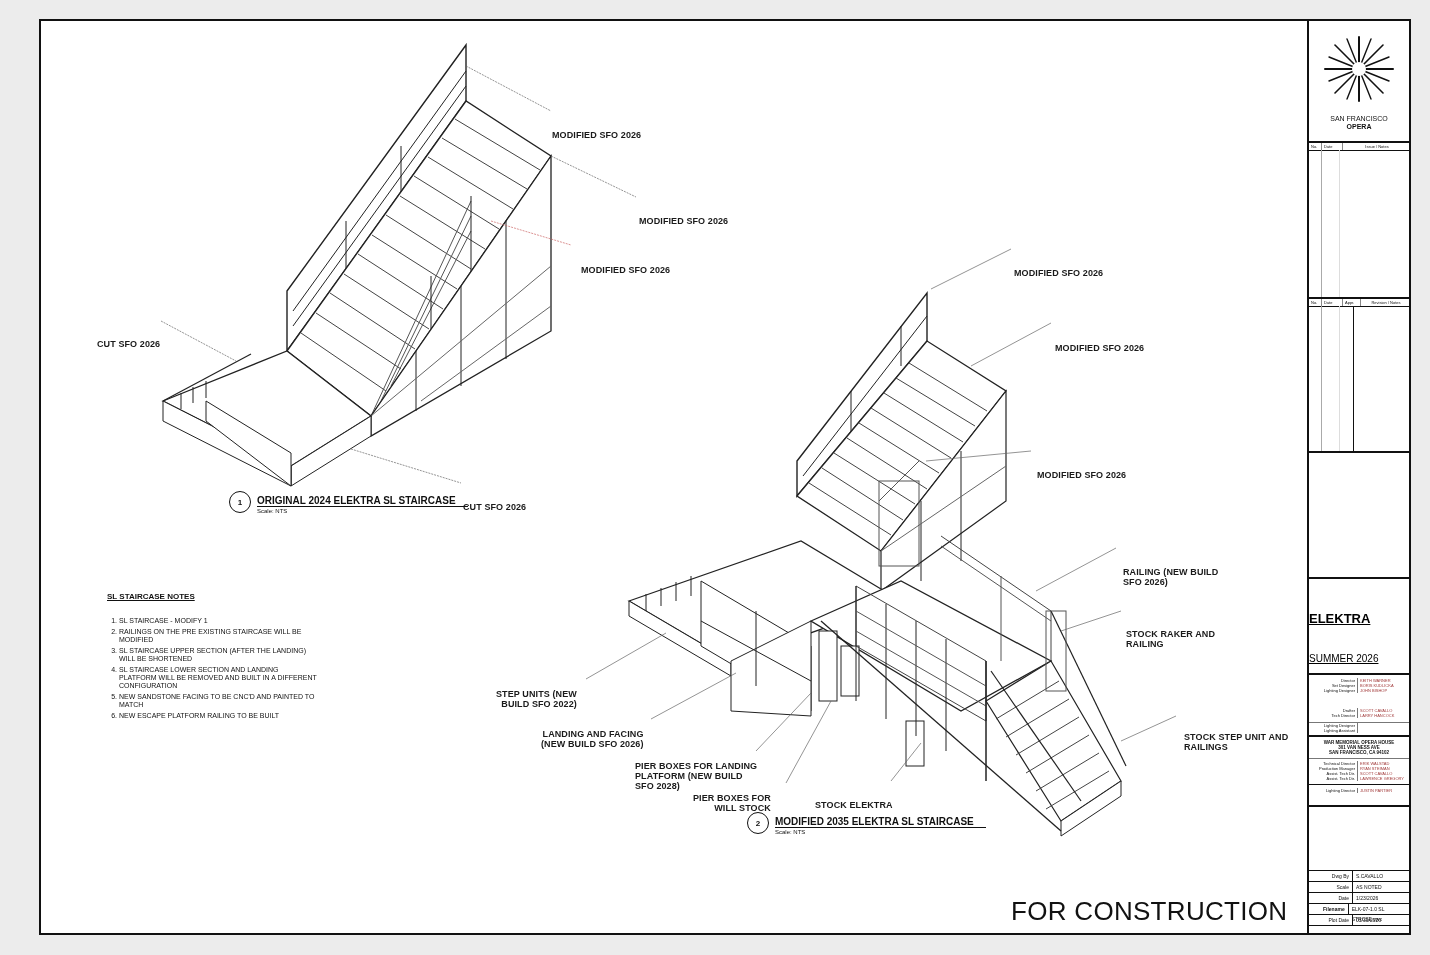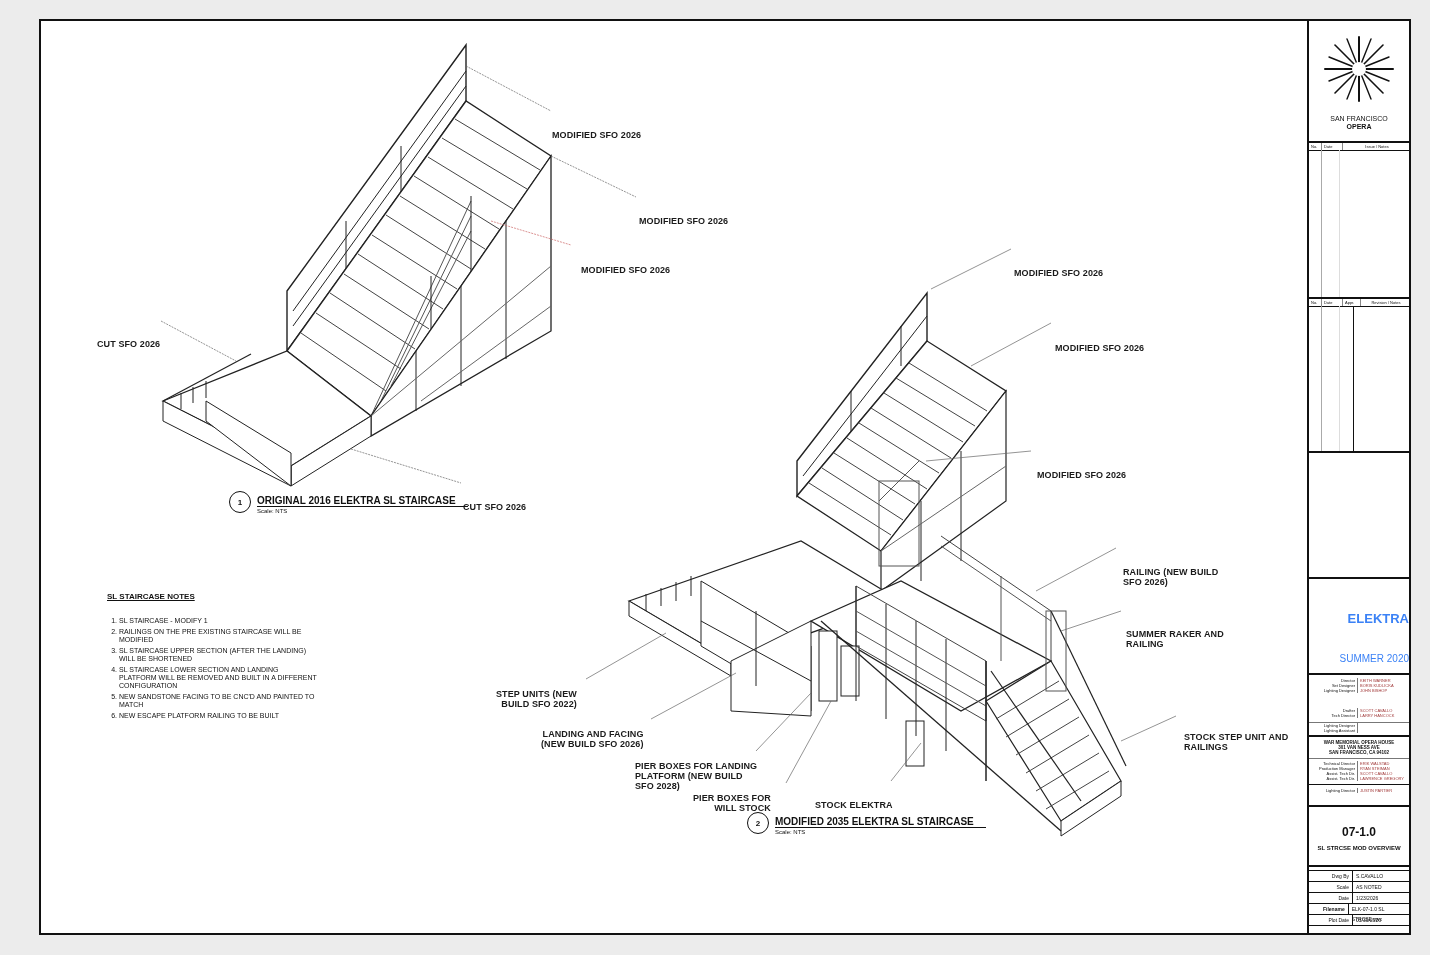--- a/index.html
+++ b/index.html
@@ -18,21 +18,21 @@
   .notes .h{font-weight:bold;text-decoration:underline;font-size:8px;margin-bottom:16px;}
   .notes ol{margin:0;padding-left:12px;}
   .notes li{margin-bottom:3px;}
   .stamp{position:absolute;left:970px;top:875px;font-size:26px;letter-spacing:0.3px;}
   
   .tb{position:absolute;left:1266px;top:0;width:102px;height:912px;border-left:2px solid #111;box-sizing:border-box;font-size:5px;}
   .tb .sec{position:absolute;left:0;width:100px;border-bottom:2px solid #111;box-sizing:border-box;}
   .logo-text{position:absolute;left:0;width:100%;text-align:center;font-size:7px;line-height:8px;}
   .hdr{display:flex;height:7px;border-bottom:1px solid #111;font-size:4px;line-height:7px;}
   .hdr span{border-right:1px solid #888;padding-left:2px;}
-  .show{position:absolute;width:100%;text-align:right;color:#3b82f6;}
+  .show{position:absolute;width:100%;text-align:left;color:#000000;text-decoration:underline;}
   .credit{display:flex;font-size:4px;line-height:5px;}
   .credit .k{width:46px;text-align:right;padding-right:2px;border-right:1px solid #777;}
   .credit .v{padding-left:2px;color:#a23a3a;}
   .meta-row{display:flex;height:10px;border-bottom:1px solid #111;font-size:5px;line-height:10px;}
   .meta-row .k{width:40px;text-align:right;padding-right:3px;border-right:1px solid #111;}
   .meta-row .v{padding-left:3px;}
 </style>
 </head>
 <body>
 
@@ -191,31 +191,31 @@
 
     <div class="lbl" style="left:511px;top:85px;">MODIFIED SFO 2026</div>
     <div class="lbl" style="left:598px;top:171px;">MODIFIED SFO 2026</div>
     <div class="lbl" style="left:540px;top:220px;">MODIFIED SFO 2026</div>
     <div class="lbl" style="left:56px;top:294px;">CUT SFO 2026</div>
     <div class="lbl" style="left:422px;top:457px;">CUT SFO 2026</div>
 
     <div class="ttl" style="left:188px;top:474px;">
       <div class="circ">1</div>
       <div class="txt">
-        <div class="name">ORIGINAL 2016 ELEKTRA SL STAIRCASE</div>
+        <div class="name">ORIGINAL 2024 ELEKTRA SL STAIRCASE</div>
         <div class="scale">Scale: NTS</div>
       </div>
     </div>
 
     <div class="lbl" style="left:973px;top:223px;">MODIFIED SFO 2026</div>
     <div class="lbl" style="left:1014px;top:298px;">MODIFIED SFO 2026</div>
     <div class="lbl" style="left:996px;top:425px;">MODIFIED SFO 2026</div>
     <div class="lbl" style="left:1082px;top:522px;white-space:pre;">RAILING (NEW BUILD
 SFO 2026)</div>
-    <div class="lbl" style="left:1085px;top:584px;white-space:pre;">SUMMER RAKER AND
+    <div class="lbl" style="left:1085px;top:584px;white-space:pre;">STOCK RAKER AND
 RAILING</div>
     <div class="lbl" style="left:1143px;top:687px;white-space:pre;">STOCK STEP UNIT AND
 RAILINGS</div>
     <div class="lbl r" style="left:455px;top:644px;white-space:pre;">STEP UNITS (NEW
 BUILD SFO 2022)</div>
     <div class="lbl r" style="left:500px;top:684px;white-space:pre;">LANDING AND FACING
 (NEW BUILD SFO 2026)</div>
     <div class="lbl" style="left:594px;top:716px;white-space:pre;">PIER BOXES FOR LANDING
 PLATFORM (NEW BUILD
 SFO 2028)</div>
@@ -236,20 +236,21 @@
       <ol>
         <li>SL STAIRCASE - MODIFY 1</li>
         <li>RAILINGS ON THE PRE EXISTING STAIRCASE WILL BE MODIFIED</li>
         <li>SL STAIRCASE UPPER SECTION (AFTER THE LANDING) WILL BE SHORTENED</li>
         <li>SL STAIRCASE LOWER SECTION AND LANDING PLATFORM WILL BE REMOVED AND BUILT IN A DIFFERENT CONFIGURATION</li>
         <li>NEW SANDSTONE FACING TO BE CNC'D AND PAINTED TO MATCH</li>
         <li>NEW ESCAPE PLATFORM RAILING TO BE BUILT</li>
       </ol>
     </div>
 
+    <div class="stamp">FOR CONSTRUCTION</div>
   </div>
 
   <div class="tb">
     <div class="sec" style="top:0;height:122px;">
       <svg width="100" height="80" viewBox="0 0 100 80" style="position:absolute;left:0;top:8px;">
         <g stroke="#111" stroke-linecap="round">
           <line x1="50" y1="40" x2="50" y2="8" stroke-width="2"></line>
           <line x1="50" y1="40" x2="50" y2="72" stroke-width="2"></line>
           <line x1="50" y1="40" x2="16" y2="40" stroke-width="2"></line>
           <line x1="50" y1="40" x2="84" y2="40" stroke-width="2"></line>
@@ -291,21 +292,21 @@
       </div>
       <div style="position:absolute;left:12px;top:7px;bottom:0;border-left:1px solid #aaa;"></div>
       <div style="position:absolute;left:30px;top:7px;bottom:0;border-left:1px solid #ddd;"></div>
       <div style="position:absolute;left:44px;top:7px;bottom:0;border-left:1.5px solid #111;"></div>
     </div>
 
     <div class="sec" style="top:432px;height:126px;"></div>
 
     <div class="sec" style="top:558px;height:96px;">
       <div class="show" style="top:32px;font-size:13px;font-weight:bold;">ELEKTRA</div>
-      <div class="show" style="top:74px;font-size:10px;">SUMMER 2020</div>
+      <div class="show" style="top:74px;font-size:10px;">SUMMER 2026</div>
     </div>
 
     <div class="sec" style="top:654px;height:62px;padding-top:3px;">
       <div class="credit">
           <span class="k">Director</span>
           <span class="v">KEITH WARNER</span>
         </div>
       <div class="credit">
           <span class="k">Set Designer</span>
           <span class="v">BORIS KUDLICKA</span>
@@ -355,24 +356,20 @@
             <span class="k">Assist. Tech Dir.</span>
             <span class="v">LAWRENCE GREGORY</span>
           </div>
       </div>
       <div class="credit" style="border-top:1.5px solid #111;margin-top:3px;padding-top:3px;">
           <span class="k">Lighting Director</span>
           <span class="v">JUSTIN PARTIER</span>
         </div>
     </div>
 
-    <div class="sec" style="top:786px;height:60px;">
-      <div style="position:absolute;top:18px;width:100%;text-align:center;font-size:12px;font-weight:bold;">07-1.0</div>
-      <div style="position:absolute;top:38px;width:100%;text-align:center;font-size:6px;font-weight:bold;">SL STRCSE MOD OVERVIEW</div>
-    </div>
 
     <div style="position:absolute;top:849px;left:0;width:100px;border-top:1px solid #111;">
       <div class="meta-row">
           <span class="k">Dwg By</span>
           <span class="v">S.CAVALLO</span>
         </div>
       <div class="meta-row">
           <span class="k">Scale</span>
           <span class="v">AS NOTED</span>
         </div>

